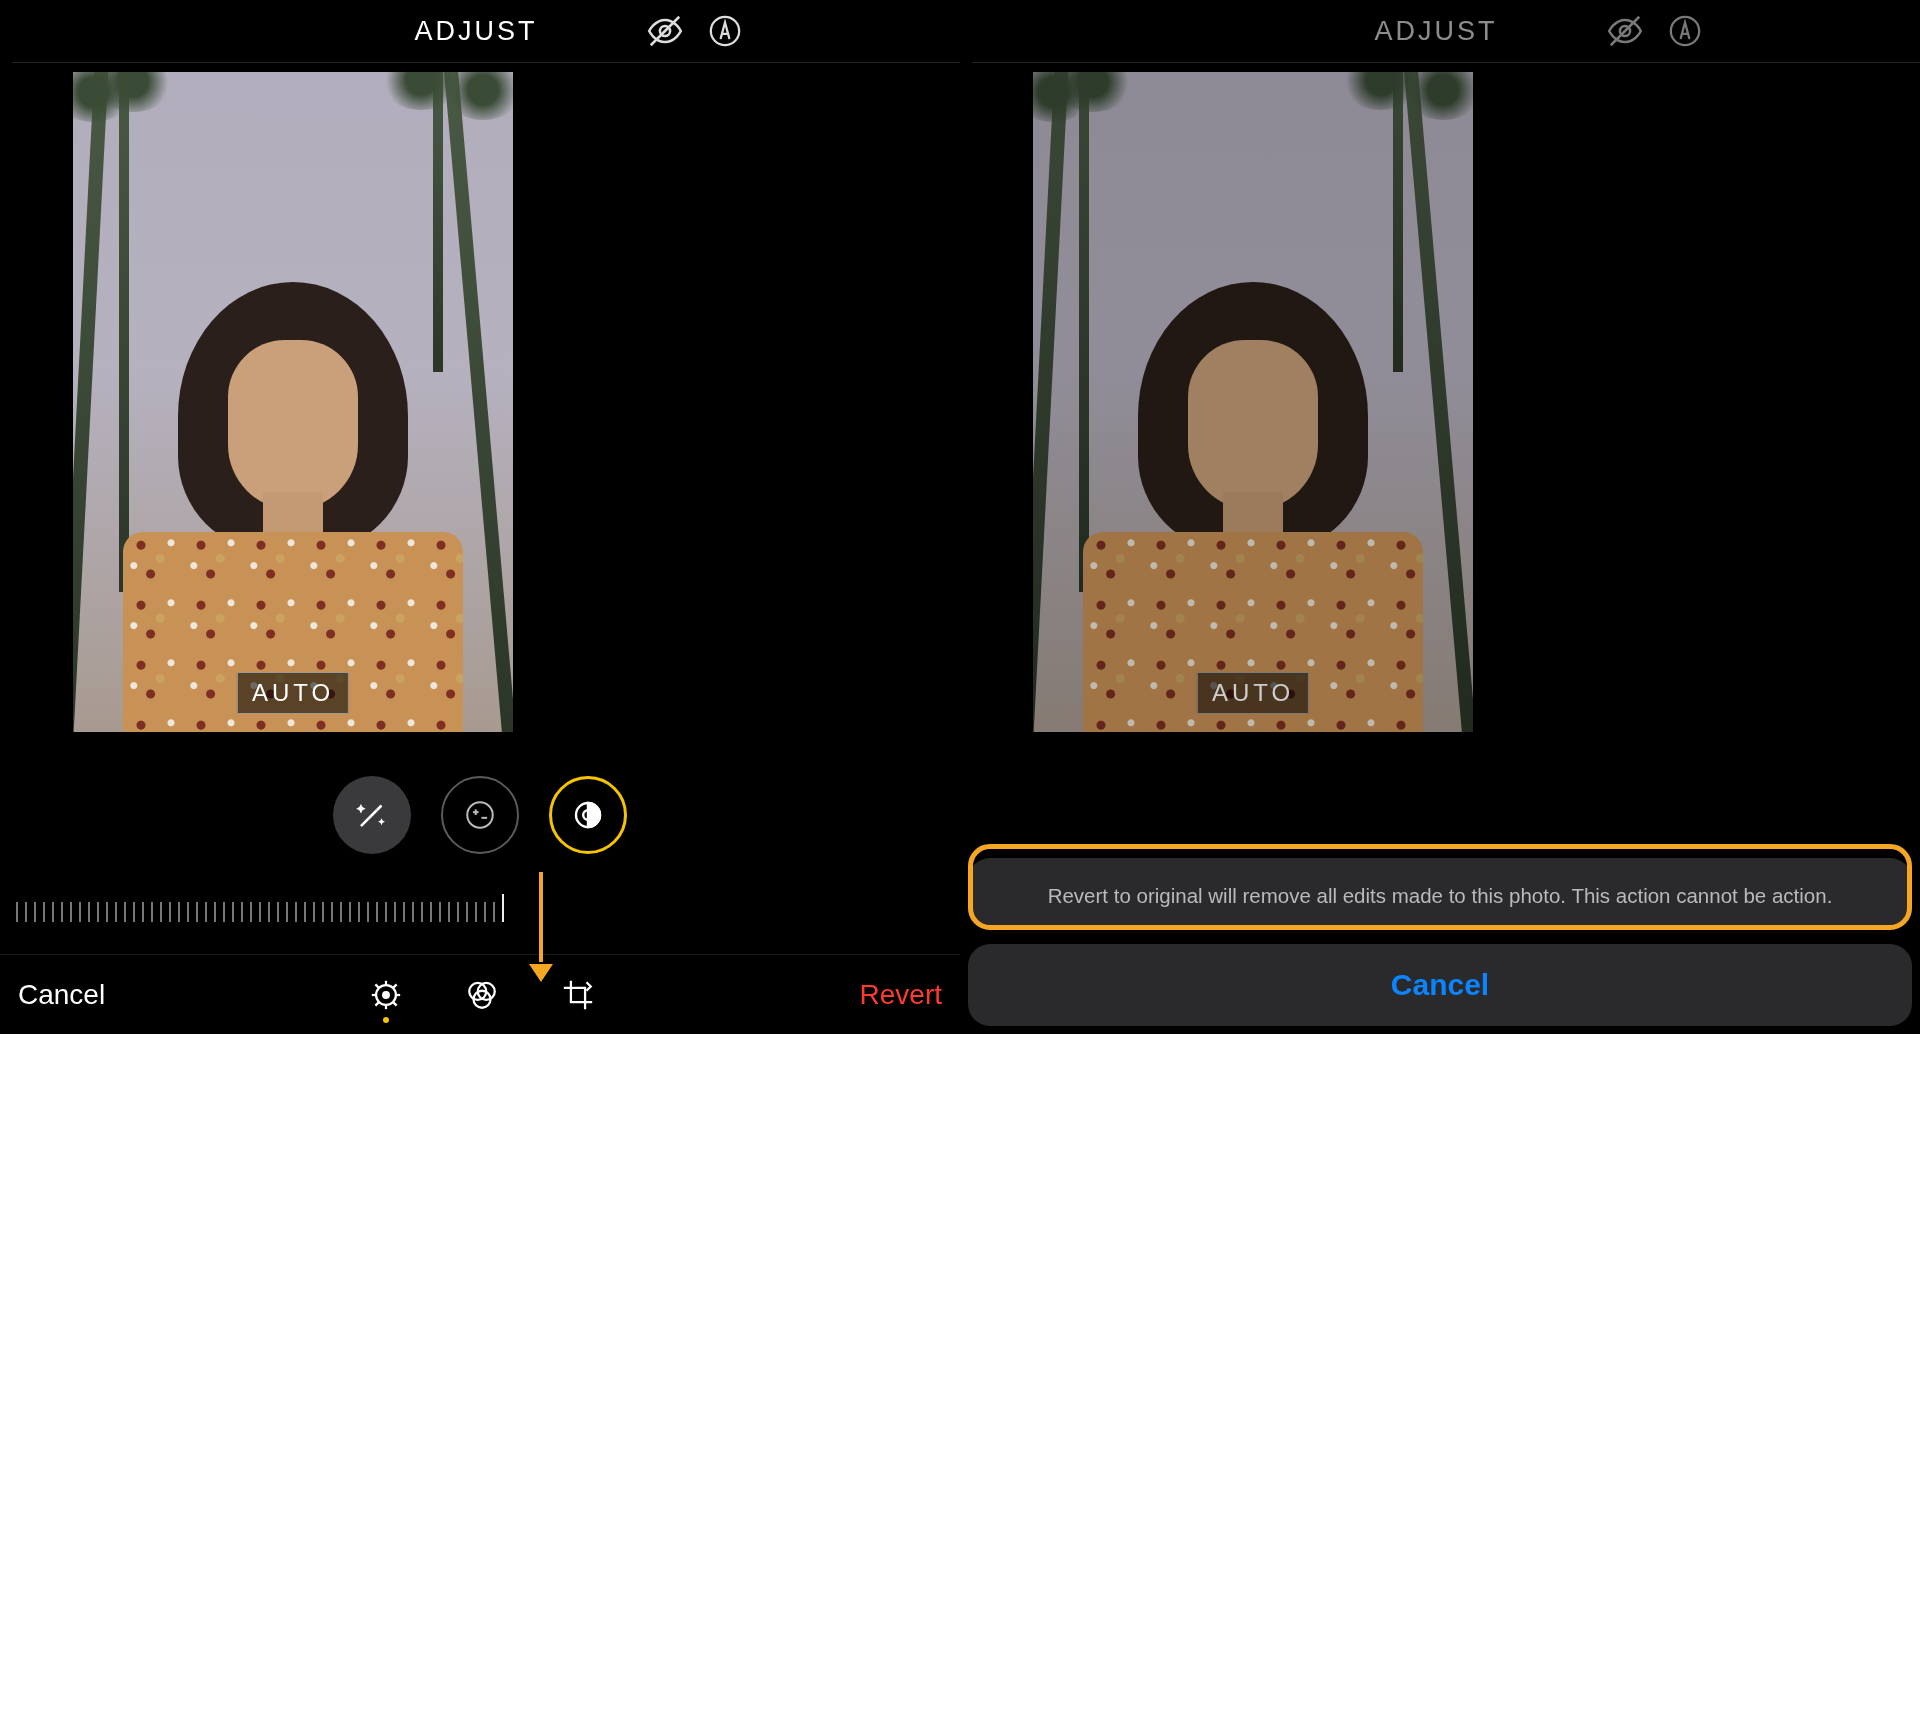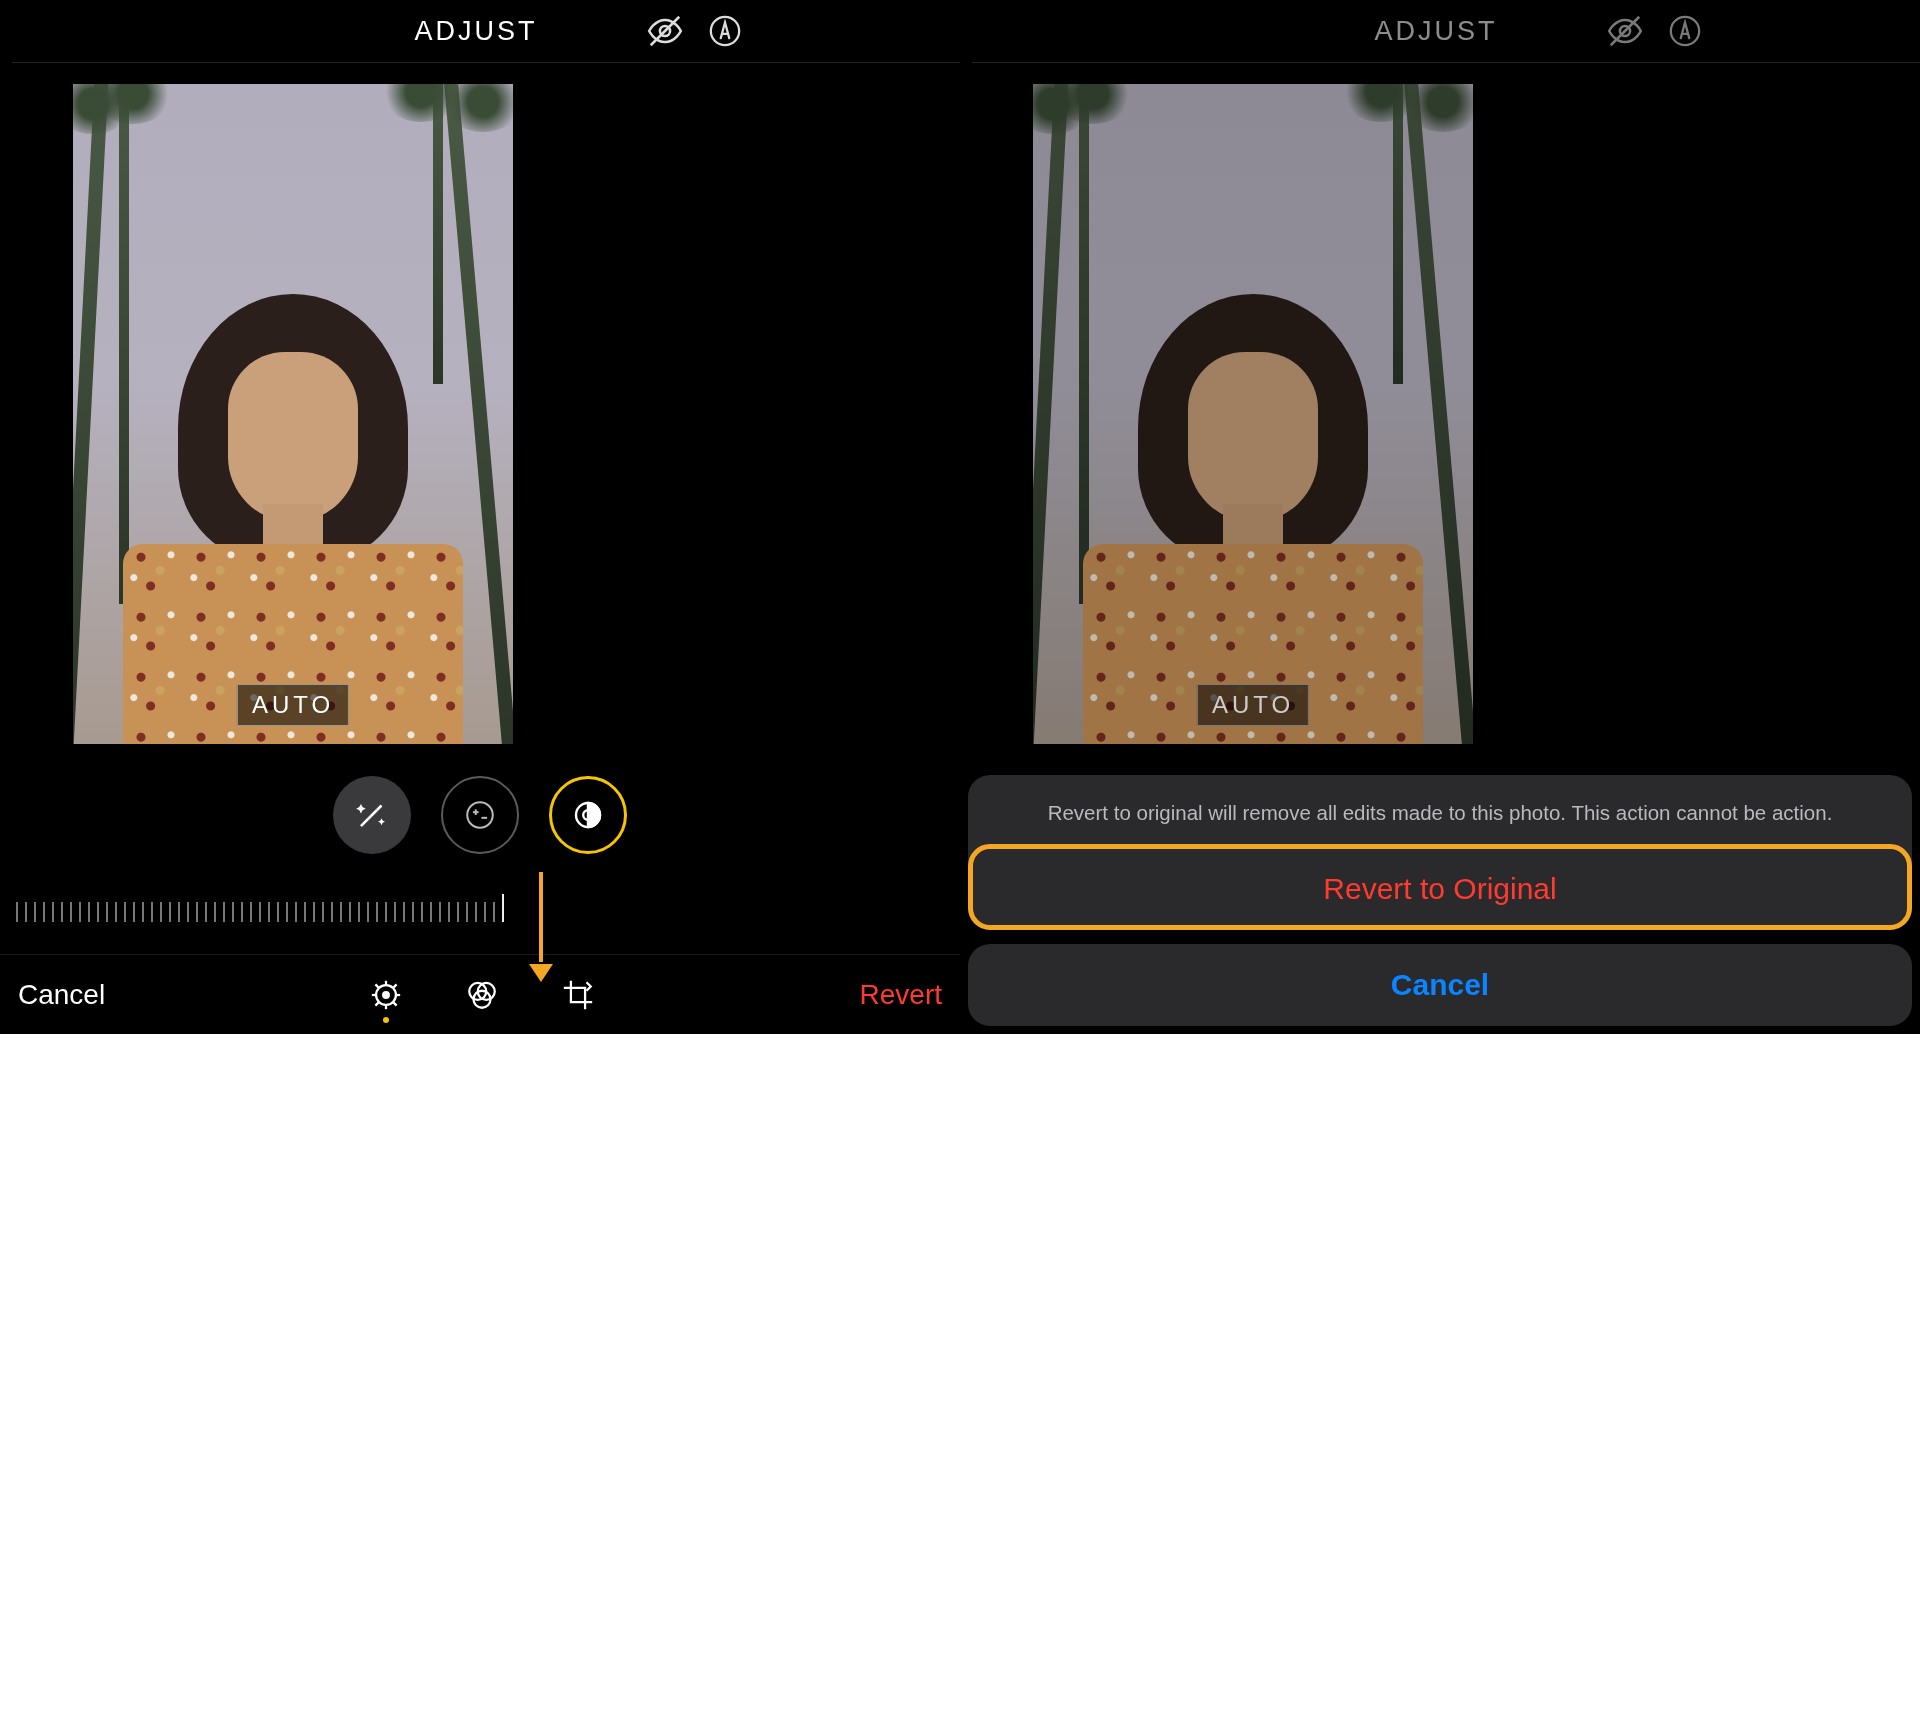--- a/index.html
+++ b/index.html
@@ -40,21 +40,20 @@
   }
   .topbar .icons { flex:1; display:flex; justify-content:flex-start; gap:20px; padding-left:20px; }
   .ticon { width:40px; height:40px; display:flex; align-items:center; justify-content:center; }
   .dimmed .title, .dimmed .ticon svg { opacity:.55; }
 
   
   .photo-wrap {
     position:absolute; left:73px; top:72px; width:440px; height:660px;
     background:linear-gradient(180deg,#b1adbc 0%, #b5b1bf 45%, #a79a90 100%);
     overflow:hidden;
-    margin-top:12px;
   }
   .photo-wrap.dim::after{
     content:""; position:absolute; inset:0; background:rgba(0,0,0,.20);
   }
   
   .palm { position:absolute; background:linear-gradient(#4a5a45,#2b3528); }
   .palm.p1{left:4px;  top:0; width:14px; height:660px; transform:skewX(-3deg);}
   .palm.p2{left:46px; top:0; width:10px; height:520px;}
   .palm.p3{right:26px;top:0; width:14px; height:660px; transform:skewX(5deg);}
   .palm.p4{right:70px;top:0; width:10px; height:300px;}
@@ -385,21 +384,20 @@
         <div class="face"></div>
         <div class="neck"></div>
         <div class="torso"></div>
       </div>
       <div class="auto-badge">AUTO</div>
     </div>
 
     <div class="sheet">
       <div class="sheet-main">
         <div class="sheet-msg">Revert to original will remove all edits made to this photo. This action cannot be action.</div>
-        <div class="sheet-btn red">Revert to Original</div>
       </div>
       <div class="sheet-cancel">Cancel</div>
     </div>
 
     <div class="anno-box" style="left:8px; top:844px; right:8px; height:86px;"></div>
   </div>
 
 </div>
 
 </body></html>

